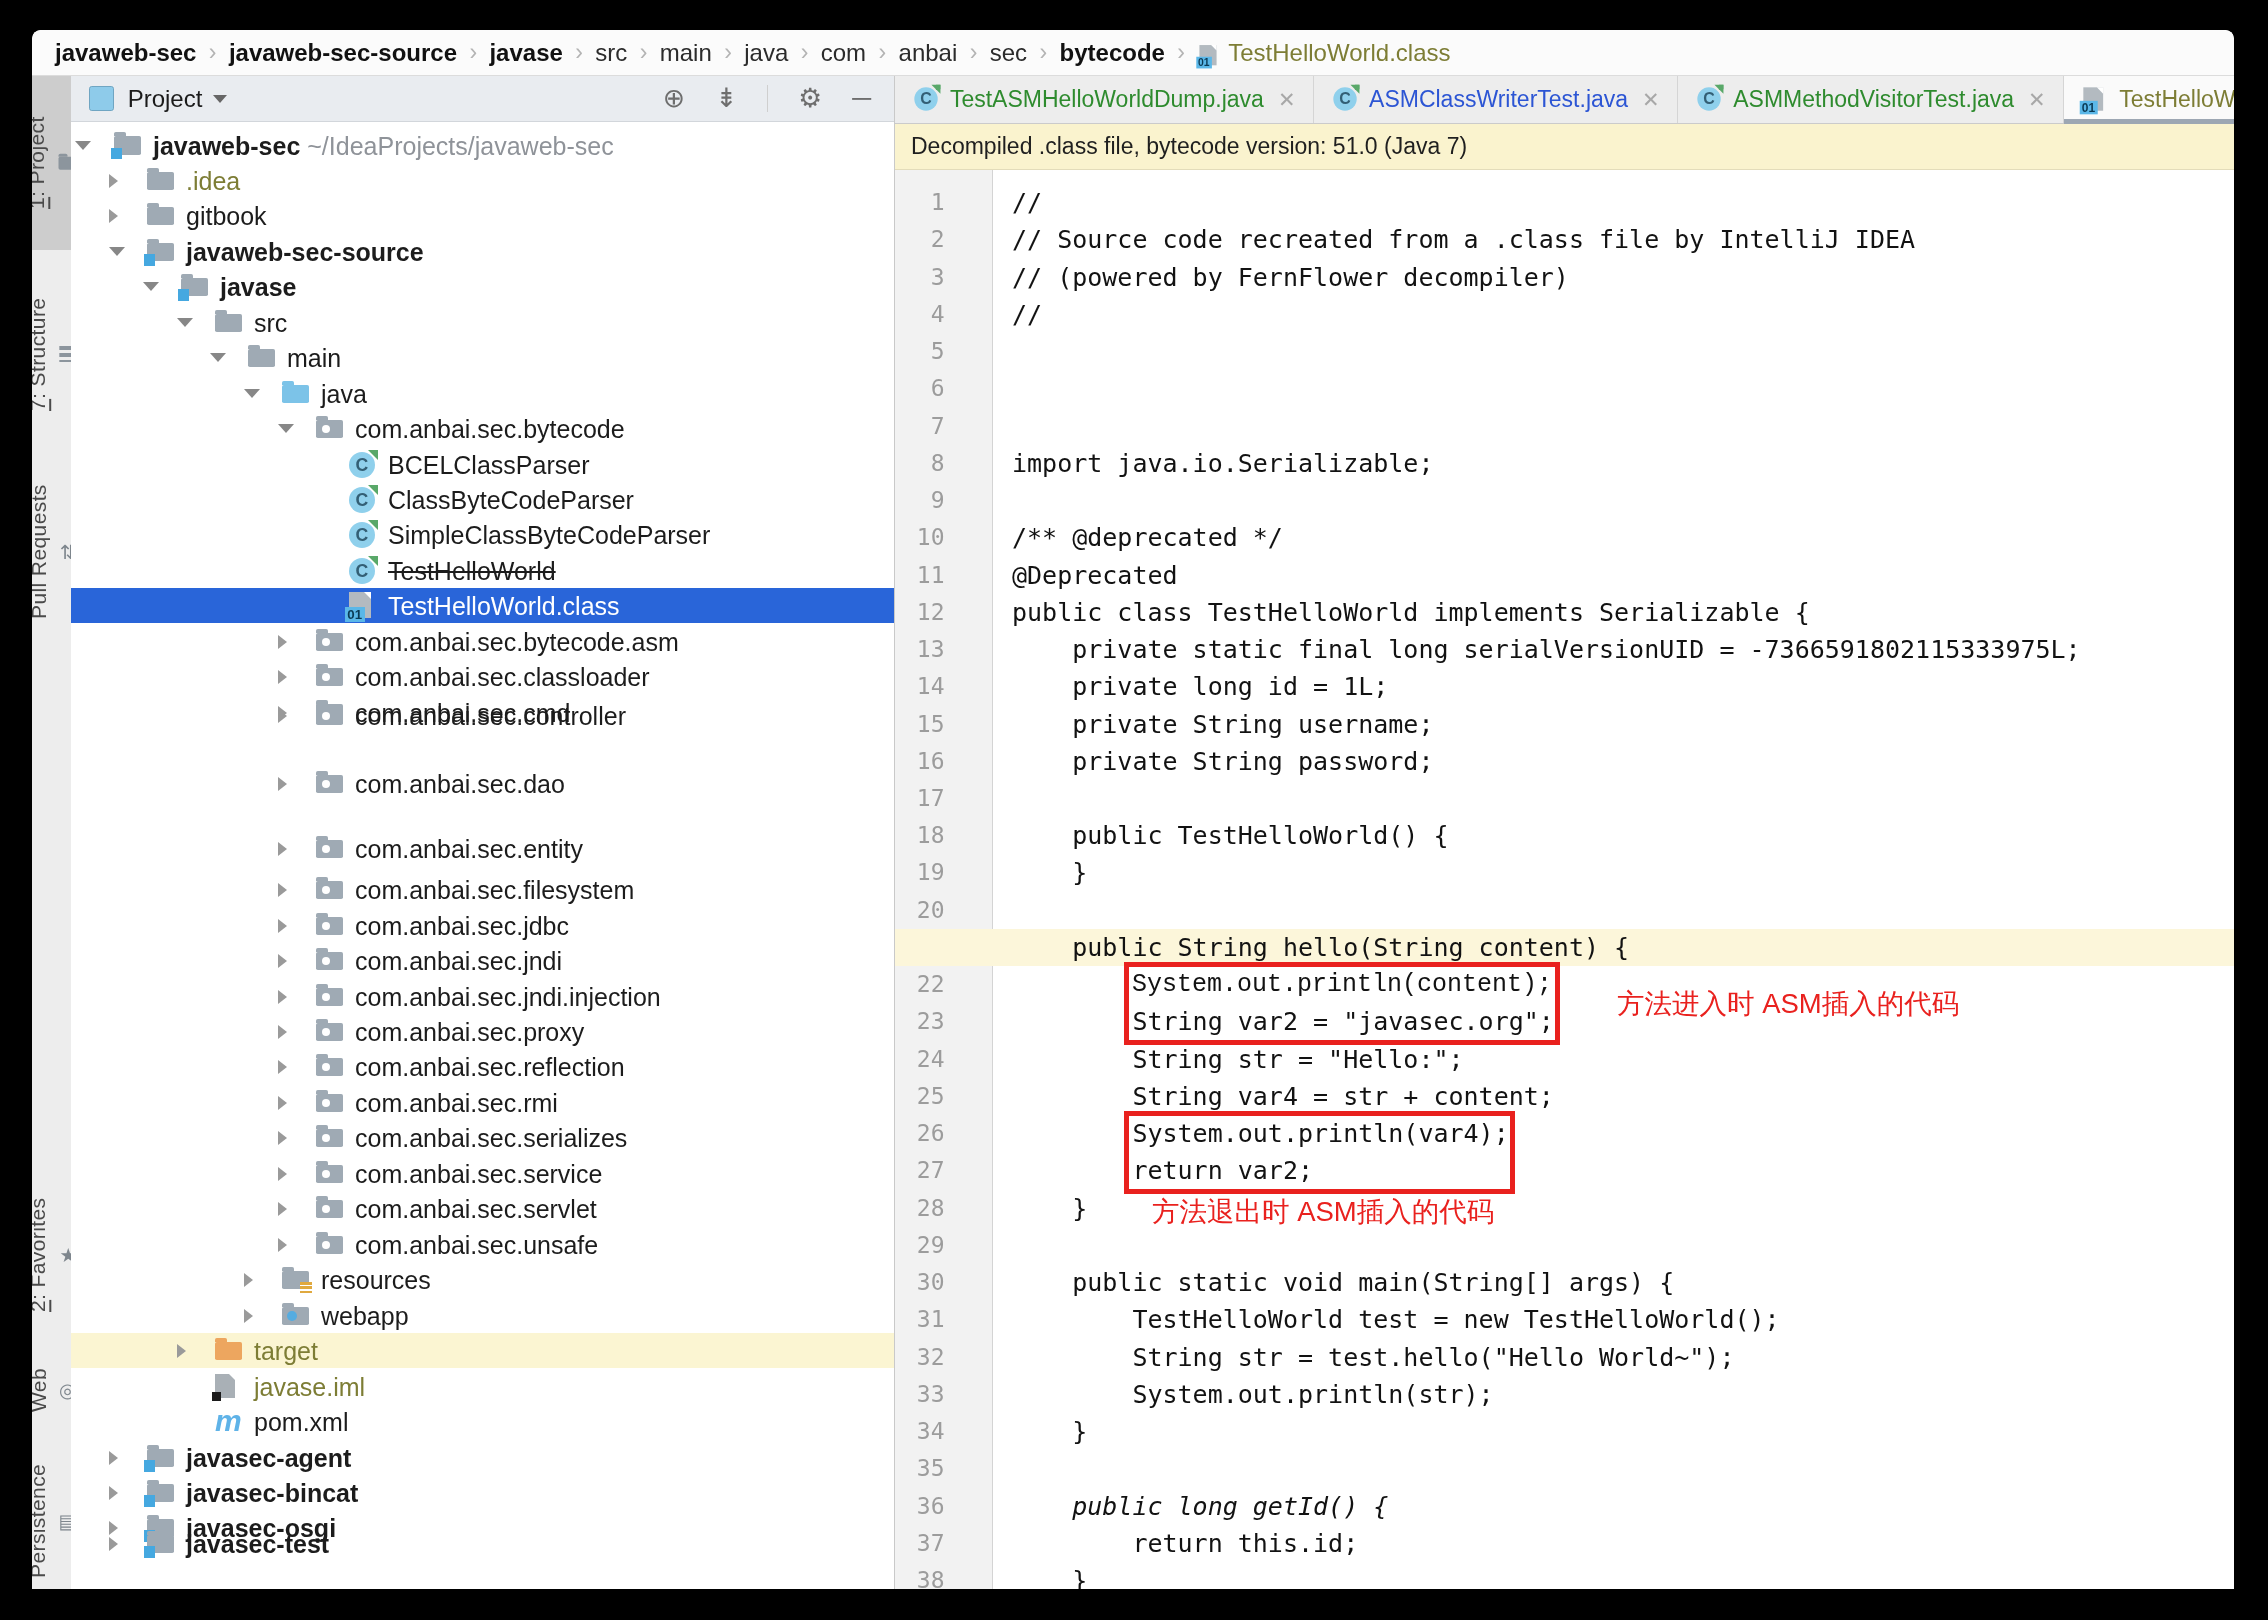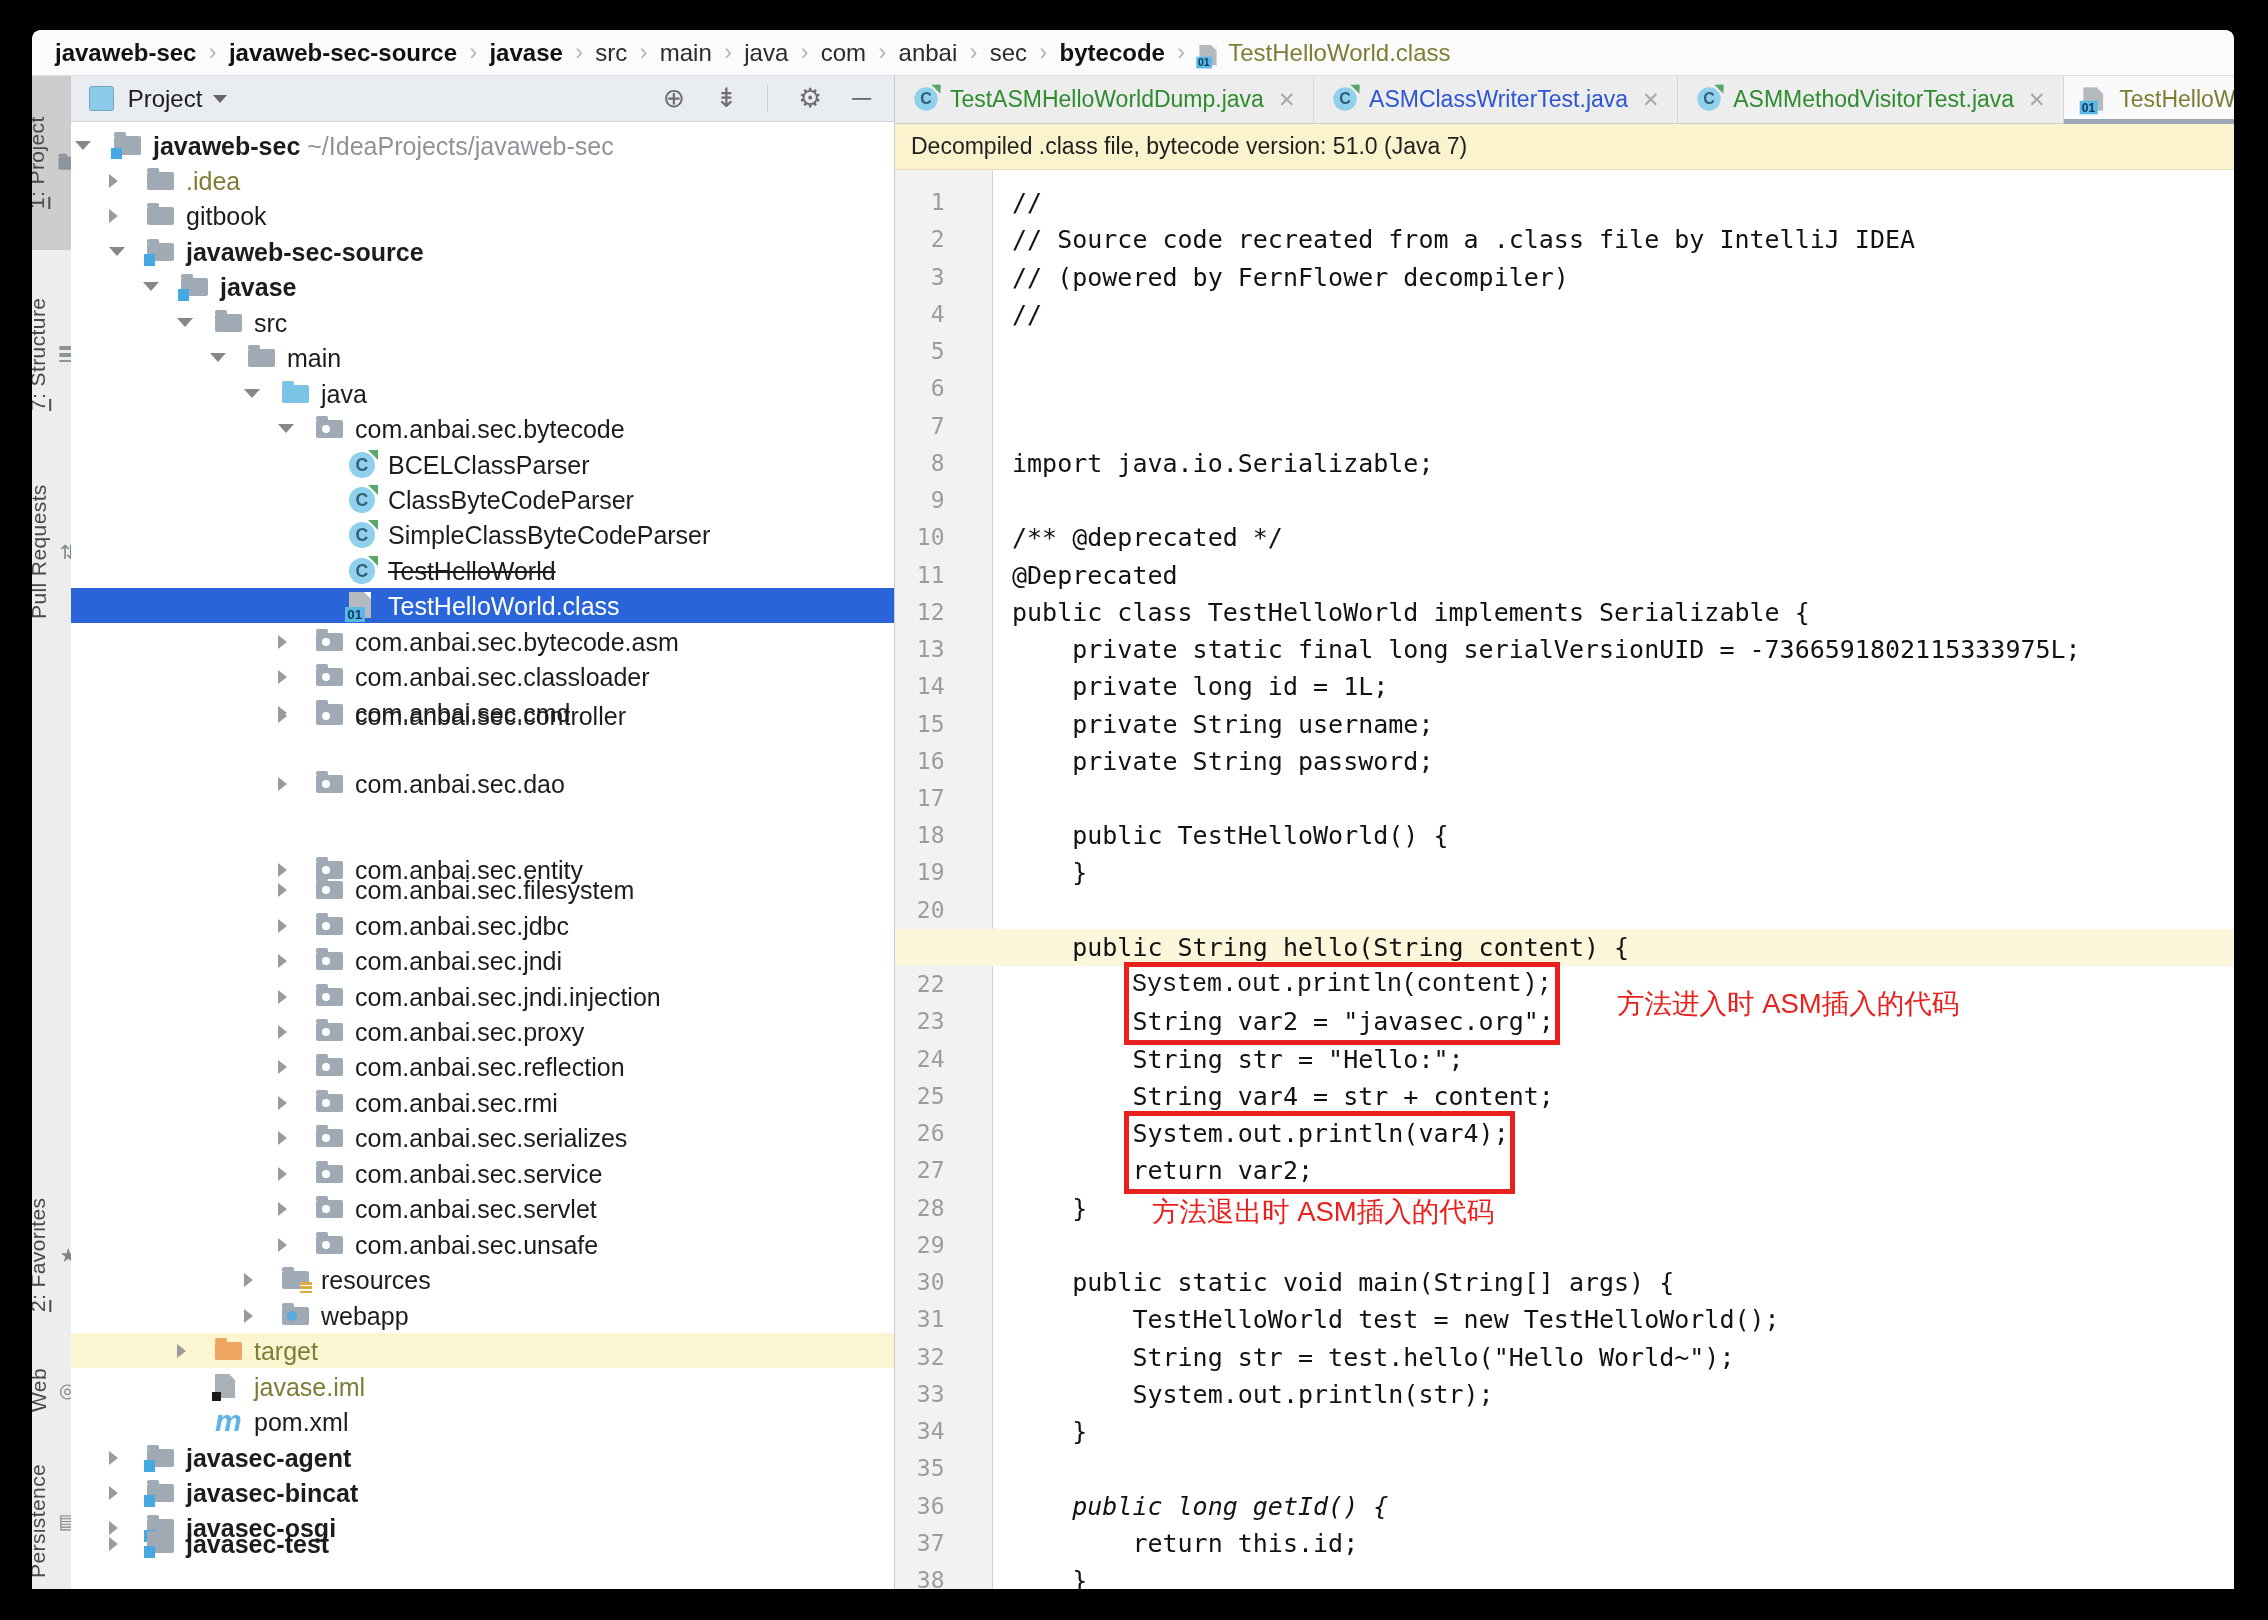--- a/index.html
+++ b/index.html
@@ -250,21 +250,21 @@
       <div class="trow" style="top: 576px;">
         <div class="arr closed" style="left: 207px;"></div>
         <div class="fico f-package" style="left: 245px;"></div>
         <div class="tlabel" style="left: 284px;">com.anbai.sec.controller</div>
       </div>
       <div class="trow" style="top: 644px;">
         <div class="arr closed" style="left: 207px;"></div>
         <div class="fico f-package" style="left: 245px;"></div>
         <div class="tlabel" style="left: 284px;">com.anbai.sec.dao</div>
       </div>
-      <div class="trow" style="top: 730px;">
+      <div class="trow" style="top: 709px;">
         <div class="arr closed" style="left: 207px;"></div>
         <div class="fico f-package" style="left: 245px;"></div>
         <div class="tlabel" style="left: 284px;">com.anbai.sec.entity</div>
       </div>
       <div class="trow" style="top: 750px;">
         <div class="arr closed" style="left: 207px;"></div>
         <div class="fico f-package" style="left: 245px;"></div>
         <div class="tlabel" style="left: 284px;">com.anbai.sec.filesystem</div>
       </div>
       <div class="trow" style="top: 786px;">

